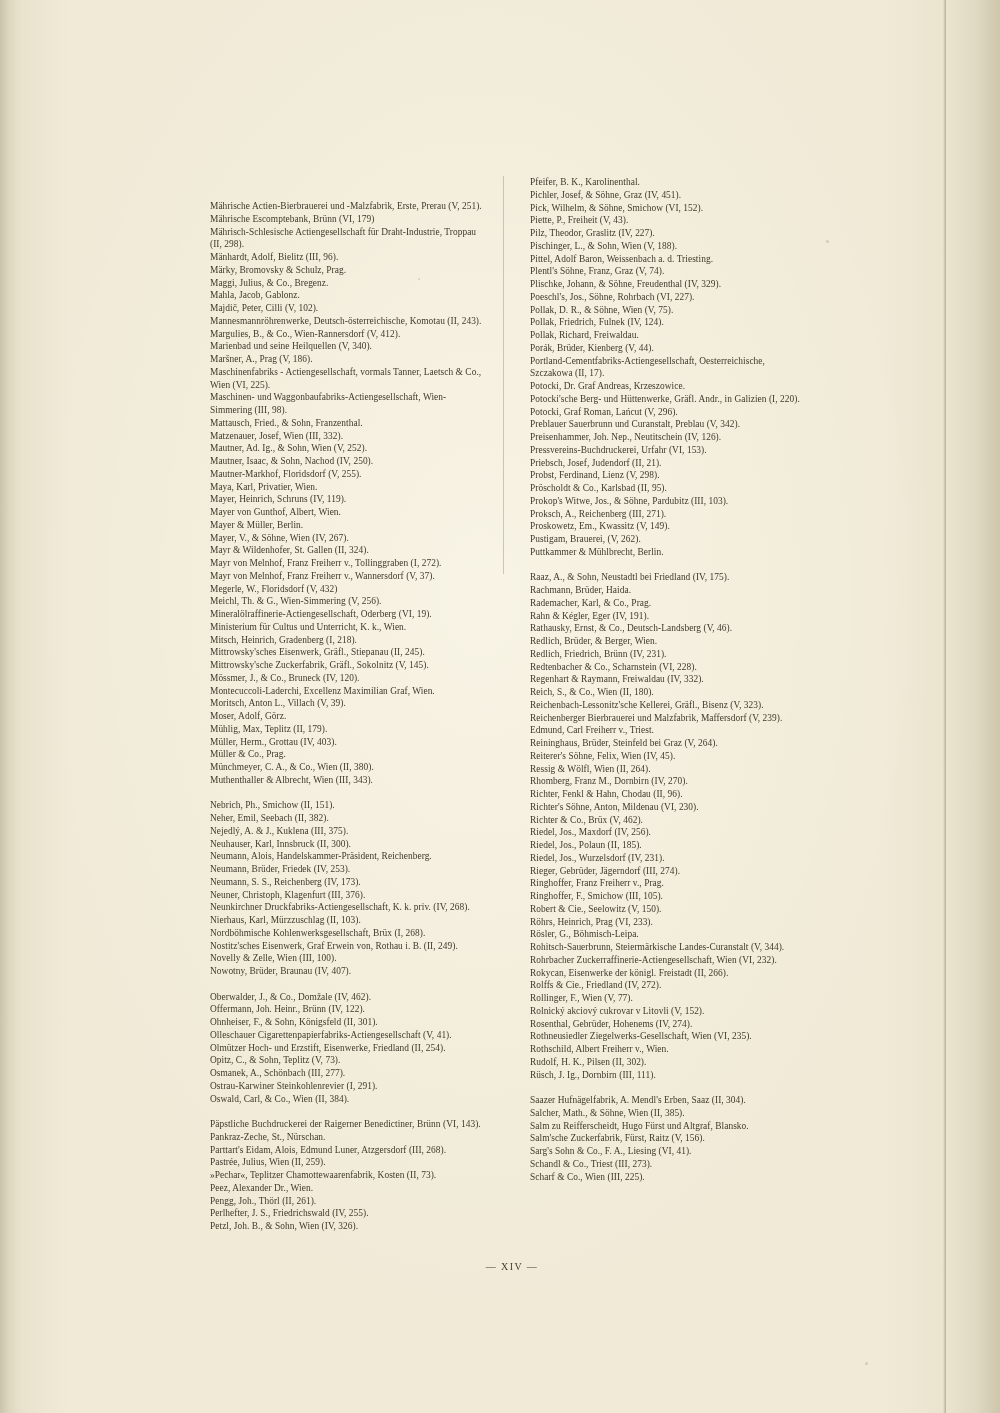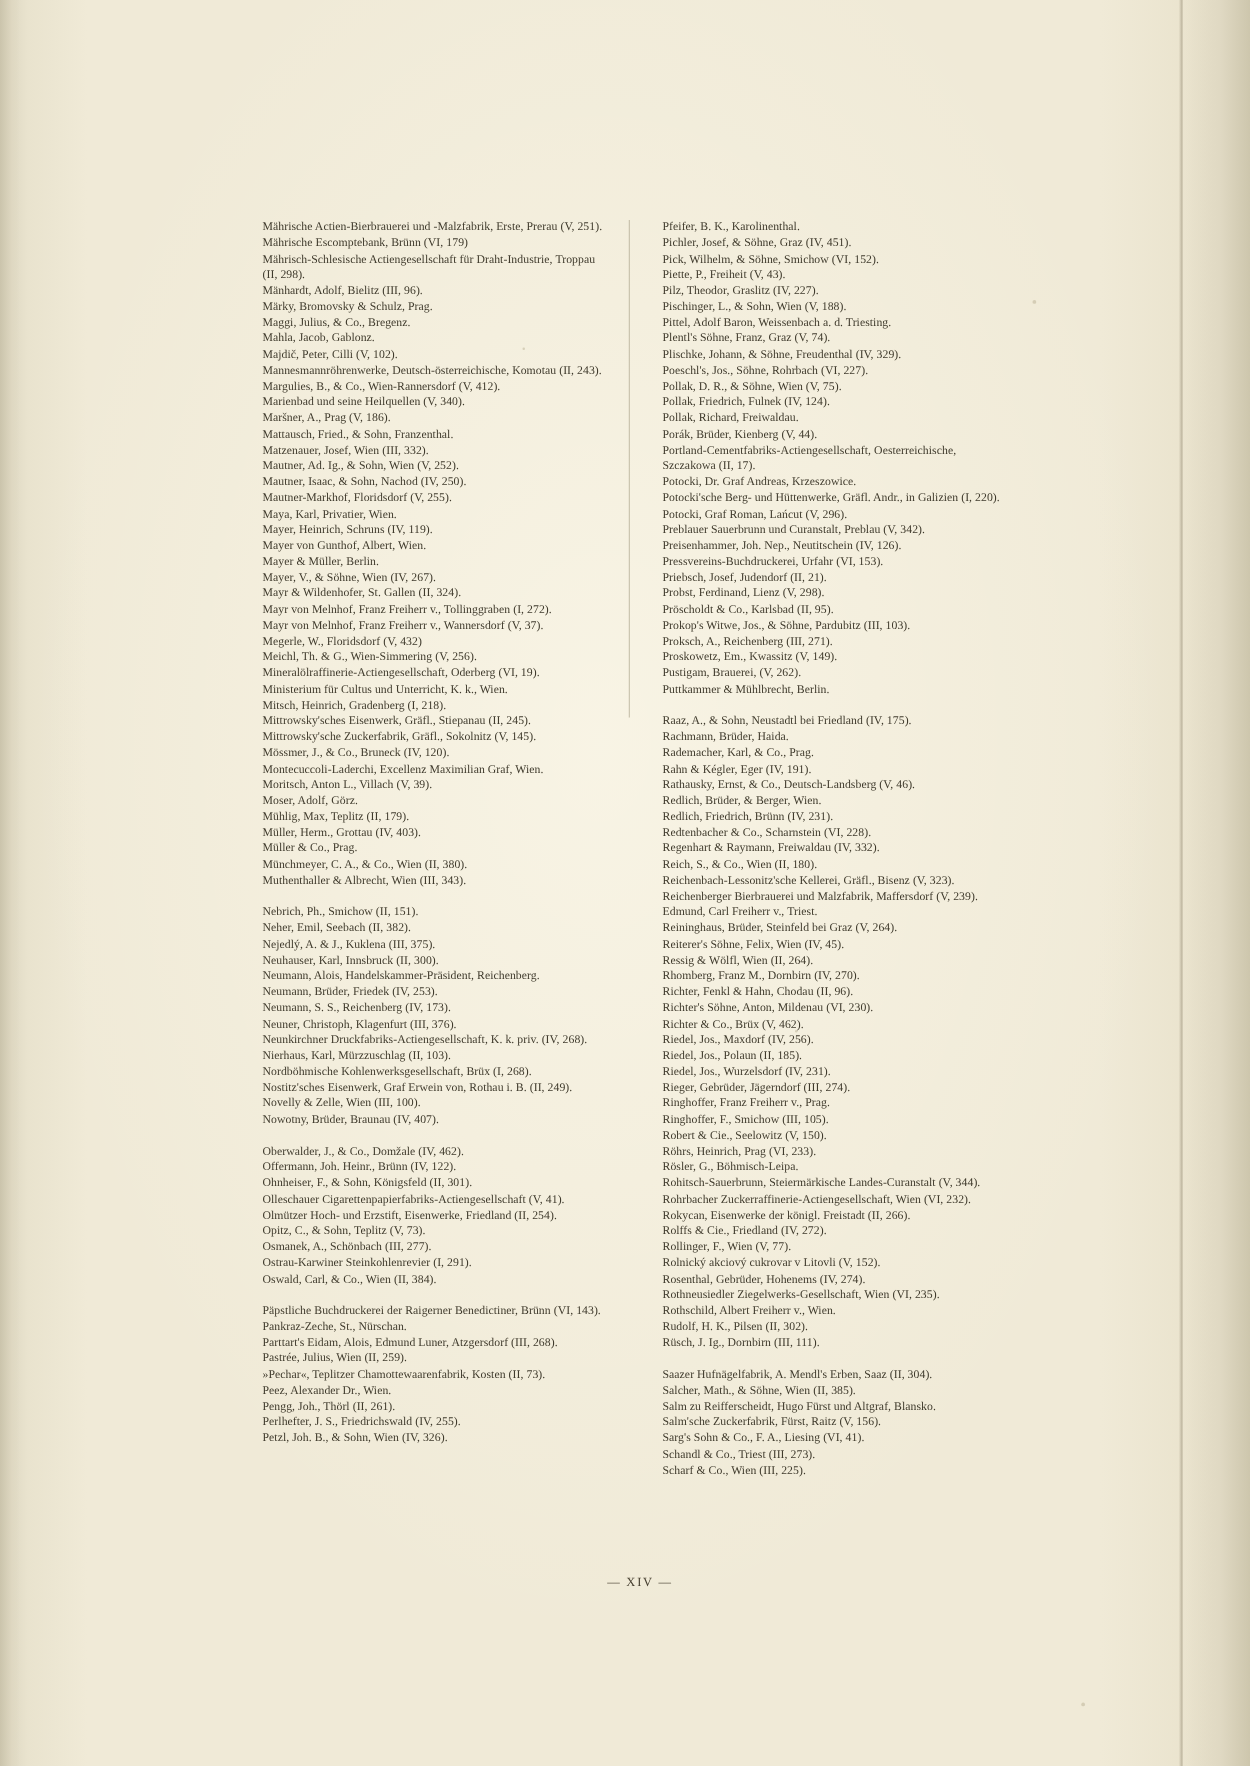--- a/index.html
+++ b/index.html
@@ -54,21 +54,21 @@
     width: 608px;
   }
   .cols {
     display: flex;
     gap: 0;
   }
   .col {
     width: 304px;
     box-sizing: border-box;
   }
-  .col.left { padding-right: 14px; }
+  .col.left { padding-right: 14px; margin-top: 24px; }
   .col.right { padding-left: 16px; }
 
   .divider {
     position: absolute;
     left: 503px;
     top: 176px;
     width: 1px;
     height: 398px;
     background: #a9a288;
     opacity: .55;
@@ -123,20 +123,22 @@
           <p class="entry">Mährisch-Schlesische Actiengesellschaft für Draht-Industrie, Troppau (II, 298).</p>
           <p class="entry">Mänhardt, Adolf, Bielitz (III, 96).</p>
           <p class="entry">Märky, Bromovsky &amp; Schulz, Prag.</p>
           <p class="entry">Maggi, Julius, &amp; Co., Bregenz.</p>
           <p class="entry">Mahla, Jacob, Gablonz.</p>
           <p class="entry">Majdič, Peter, Cilli (V, 102).</p>
           <p class="entry">Mannesmannröhrenwerke, Deutsch-österreichische, Komotau (II, 243).</p>
           <p class="entry">Margulies, B., &amp; Co., Wien-Rannersdorf (V, 412).</p>
           <p class="entry">Marienbad und seine Heilquellen (V, 340).</p>
           <p class="entry">Maršner, A., Prag (V, 186).</p>
+          <p class="entry">Maschinenfabriks - Actiengesellschaft, vormals Tanner, Laetsch &amp; Co., Wien (VI, 225).</p>
+          <p class="entry">Maschinen- und Waggonbaufabriks-Actiengesellschaft, Wien-Simmering (III, 98).</p>
           <p class="entry">Mattausch, Fried., &amp; Sohn, Franzenthal.</p>
           <p class="entry">Matzenauer, Josef, Wien (III, 332).</p>
           <p class="entry">Mautner, Ad. Ig., &amp; Sohn, Wien (V, 252).</p>
           <p class="entry">Mautner, Isaac, &amp; Sohn, Nachod (IV, 250).</p>
           <p class="entry">Mautner-Markhof, Floridsdorf (V, 255).</p>
           <p class="entry">Maya, Karl, Privatier, Wien.</p>
           <p class="entry">Mayer, Heinrich, Schruns (IV, 119).</p>
           <p class="entry">Mayer von Gunthof, Albert, Wien.</p>
           <p class="entry">Mayer &amp; Müller, Berlin.</p>
           <p class="entry">Mayer, V., &amp; Söhne, Wien (IV, 267).</p>

